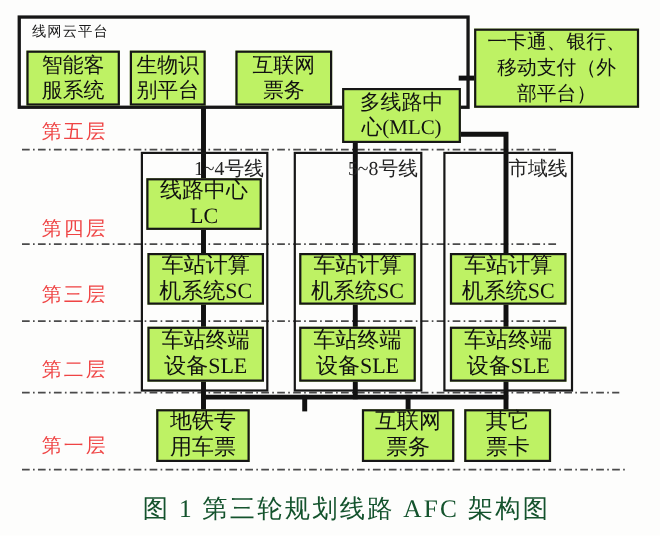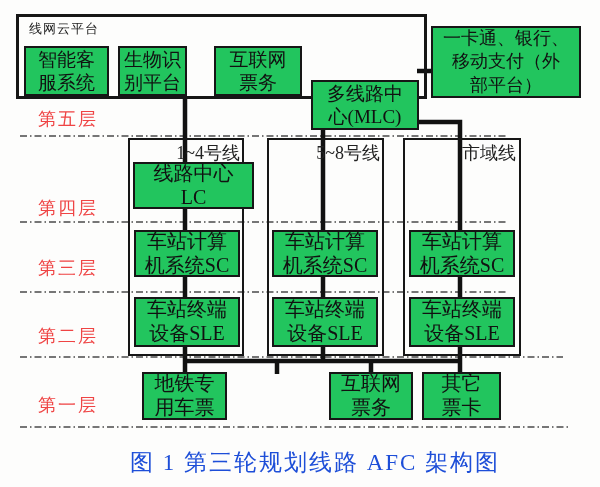--- a/index.html
+++ b/index.html
@@ -4,21 +4,21 @@
 <style>
   html,body{margin:0;padding:0;background:#ffffff;}
   #stage{
     position:relative;width:600px;height:487px;background:#fdfdfc;
     font-family:"Liberation Serif","DejaVu Serif",serif;color:#111;
     overflow:hidden;
     text-decoration:underline;
   }
   #wires{position:absolute;left:0;top:0;z-index:0;}
   .box{
-    position:absolute;box-sizing:border-box;background:#22c55e;
+    position:absolute;box-sizing:border-box;background:#bef264;
     border:2px solid #161616;display:flex;align-items:center;justify-content:center;
     text-align:center;z-index:2;
   }
   .hollow{background:transparent;z-index:1;}
   .multiline{white-space:pre-line;}
   .cloud{border-width:3px;background:transparent;z-index:1;}
   .cloud-label{
     position:absolute;left:29px;top:20px;font-size:13px;letter-spacing:1px;
     color:#1c1c1c;z-index:2;
   }
@@ -30,21 +30,21 @@
   }
   .col{border-width:2px;}
   .col-label{
     position:absolute;font-size:18px;color:#222;z-index:2;text-align:right;
   }
   .innerbox{font-size:20px;line-height:1.18;border-width:2.5px;}
   .ticket{top:372px;height:48px;font-size:20px;line-height:1.18;border-width:2.5px;}
   .caption{
     position:absolute;left:0;top:447px;width:600px;text-align:center;
     padding-left:30px;box-sizing:border-box;font-size:23px;font-weight:500;
-    letter-spacing:2px;color:#1d4ed8;z-index:2;
+    letter-spacing:2px;color:#14532d;z-index:2;
   }
 </style>
 </head>
 <body>
 
 <div id="stage">
 
   <svg id="wires" width="600" height="487">
 
     <g stroke="#4a4a4a" stroke-width="1.6" stroke-dasharray="7 3 1.5 3">
@@ -89,21 +89,21 @@
   <div class="layer-label" style="top:393px;">第一层</div>
 
   <div class="box hollow col" style="left:128px;top:138px;width:116px;height:218px;"></div>
   <div class="box hollow col" style="left:267px;top:138px;width:117px;height:218px;"></div>
   <div class="box hollow col" style="left:403px;top:138px;width:118px;height:218px;"></div>
 
   <div class="col-label" style="left:144px;top:141px;width:96px;">1~4号线</div>
   <div class="col-label" style="left:284px;top:141px;width:96px;">5~8号线</div>
   <div class="col-label" style="left:420px;top:141px;width:96px;">市域线</div>
 
-  <div class="box innerbox multiline" style="left:133px;top:162px;width:121px;height:47px;">线路中心
+  <div class="box innerbox multiline" style="left:133px;top:162px;width:105px;height:47px;">线路中心
 LC</div>
 
   <div class="box innerbox multiline" style="left:134px;top:230px;width:106px;height:47px;">车站计算
 机系统SC</div>
   <div class="box innerbox multiline" style="left:272px;top:230px;width:106px;height:47px;">车站计算
 机系统SC</div>
   <div class="box innerbox multiline" style="left:409px;top:230px;width:106px;height:47px;">车站计算
 机系统SC</div>
 
   <div class="box innerbox multiline" style="left:134px;top:297px;width:106px;height:50px;">车站终端

